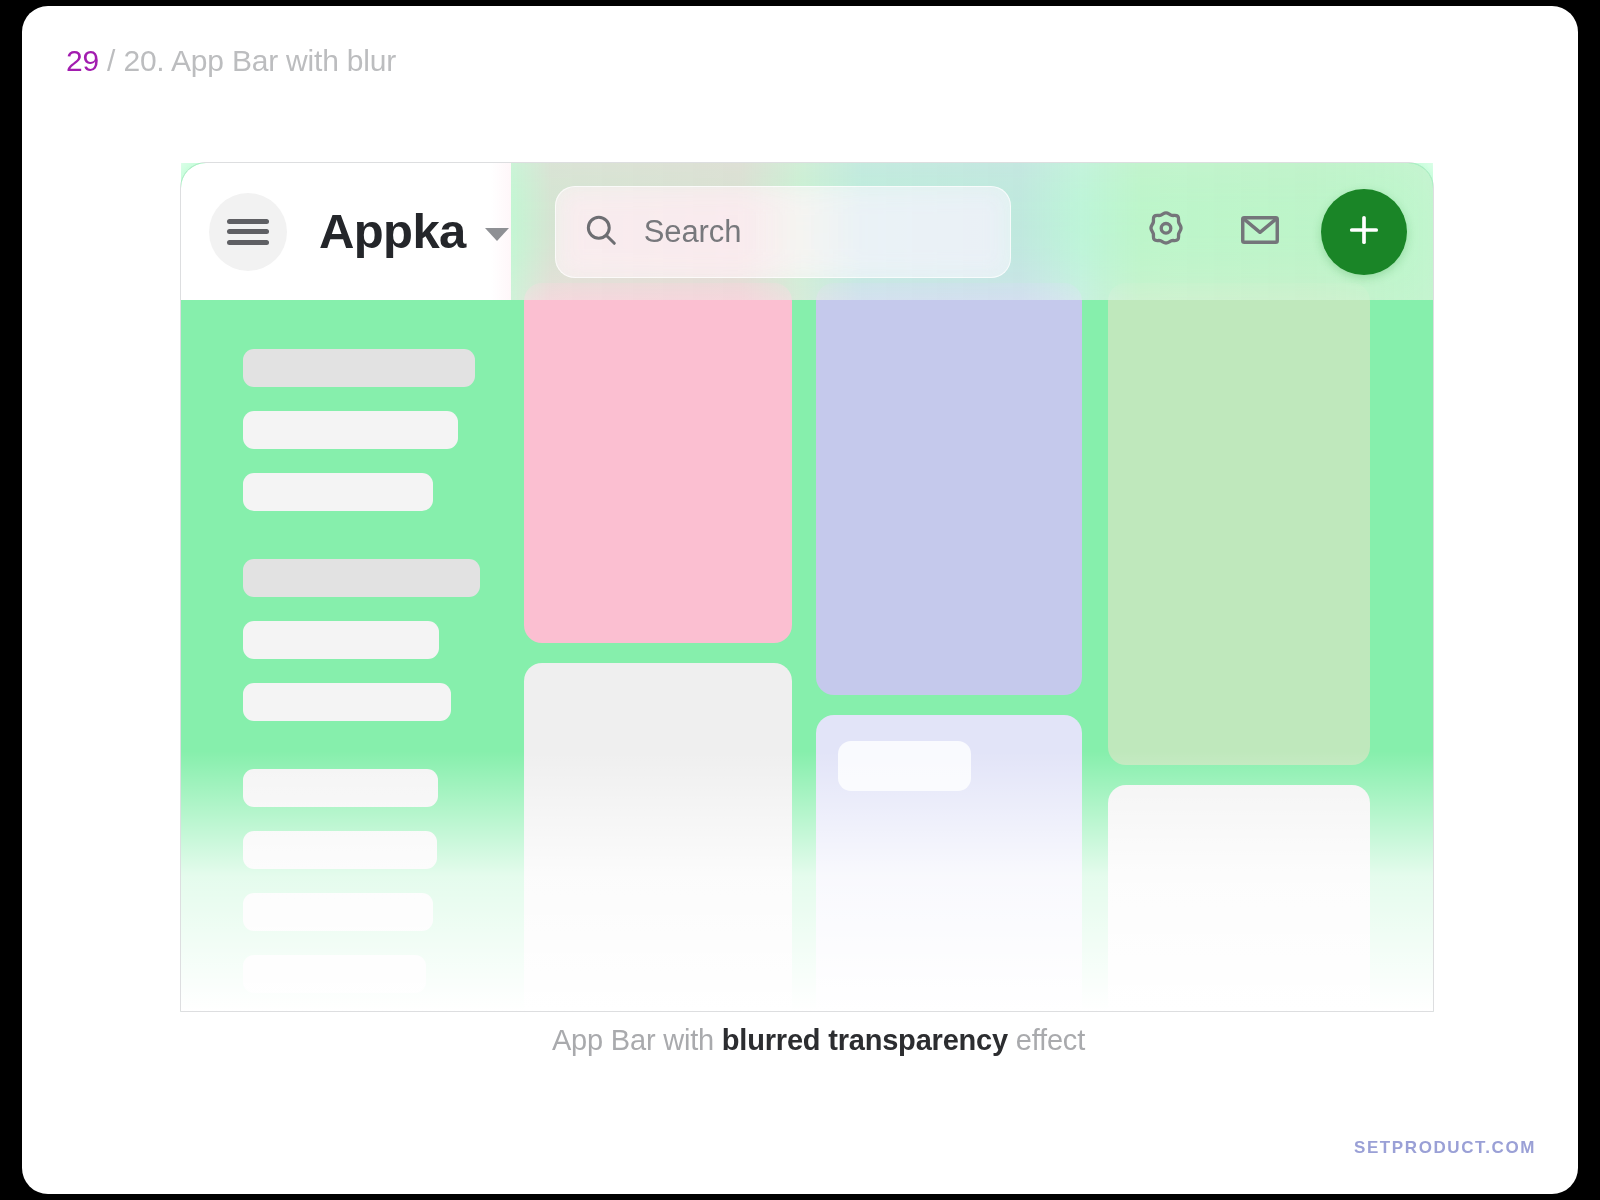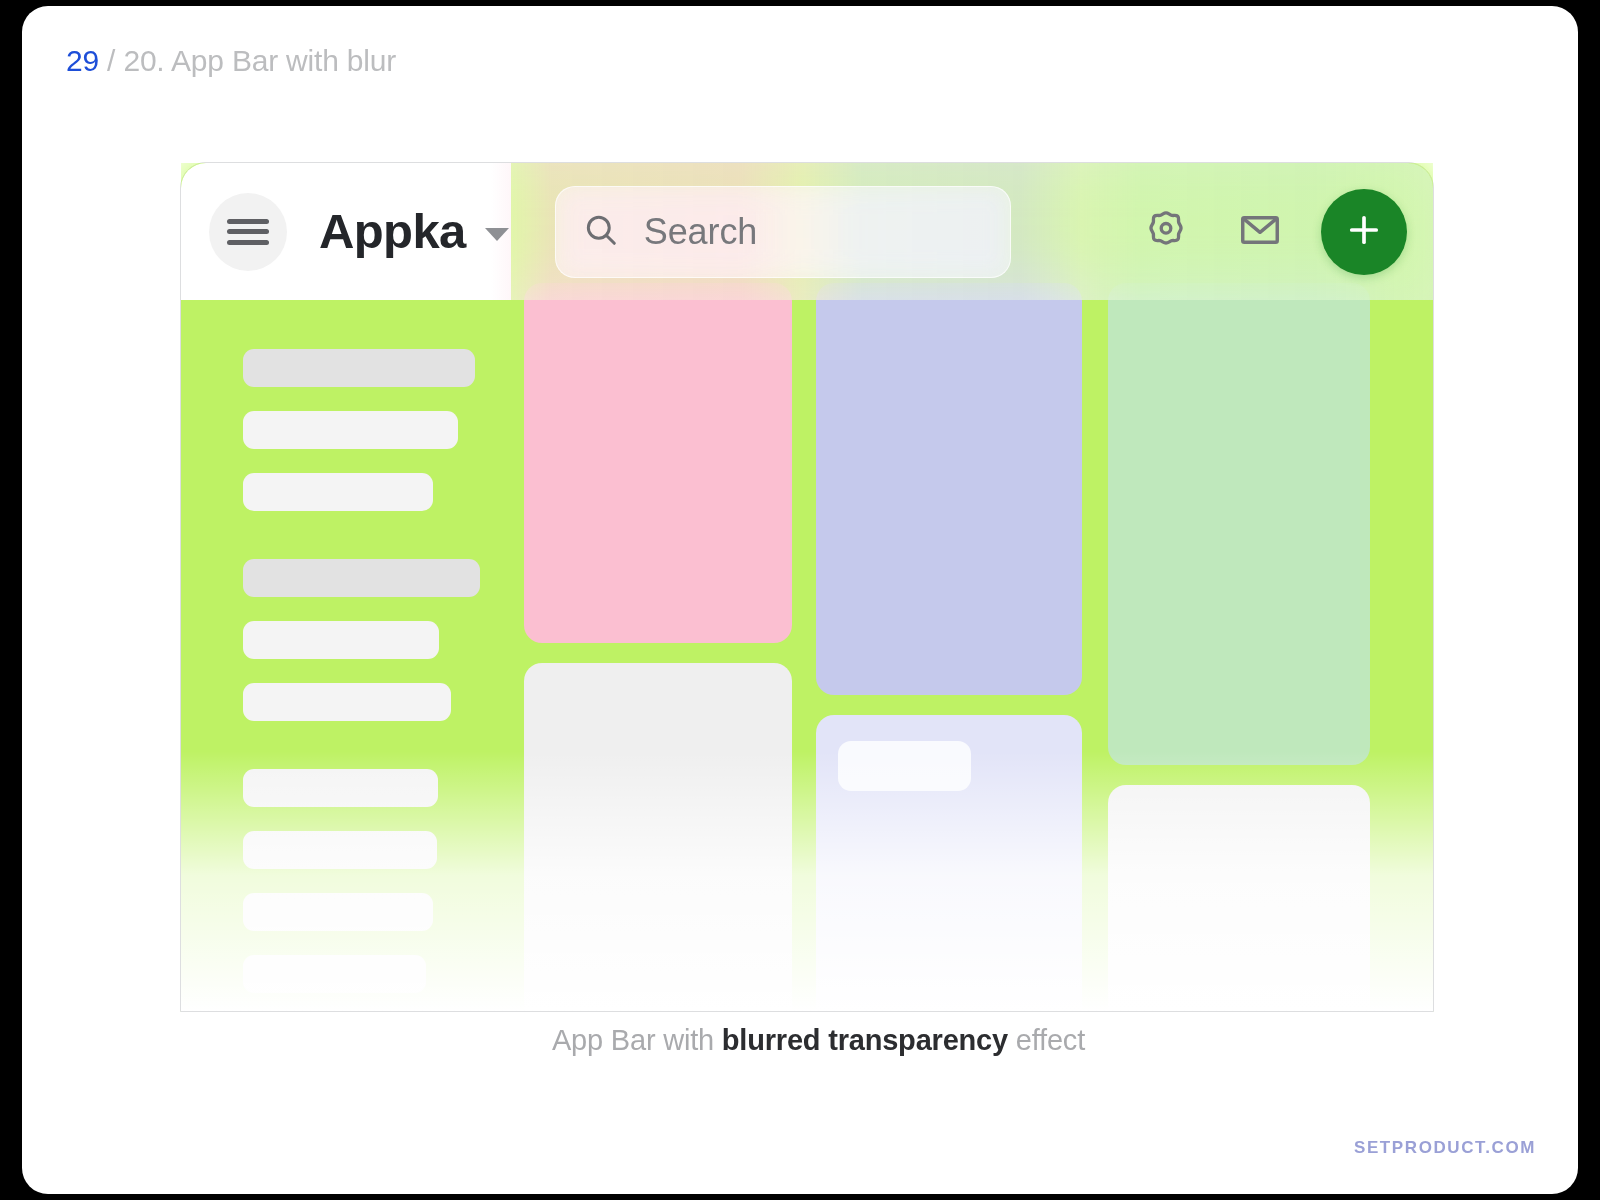--- a/index.html
+++ b/index.html
@@ -24,32 +24,32 @@
 
   
   #slide-header {
     position: absolute;
     left: 44px; top: 33px;
     font-size: 30px;
     line-height: 44px;
     letter-spacing: -0.2px;
     white-space: nowrap;
   }
-  #slide-header .num { color: #1d4ed8; font-weight: 400; }
+  #slide-header .num { color: #a21caf; font-weight: 400; }
   #slide-header .rest { color: #bcbdbf; font-weight: 400; }
 
   
   #device-frame {
     position: absolute;
     left: 158px; top: 156px;
     width: 1254px; height: 850px;
     border: 1.4px solid #dddee0;
     border-top-left-radius: 26px;
     border-top-right-radius: 26px;
-    background: #bef264;
+    background: #86efac;
     overflow: hidden;
   }
 
   
   #device-content {
     position: absolute;
     left: 0; top: 0;
     width: 1252px; height: 848px;
   }
   
@@ -182,21 +182,21 @@
     border: 1px solid rgba(255,255,255,0.70);
     display: flex; align-items: center;
     padding: 0 26px;
     cursor: text;
     -webkit-backdrop-filter: blur(12px);
     backdrop-filter: blur(12px);
   }
   #search-icon { flex: 0 0 auto; }
   #search-placeholder {
     margin-left: 24px;
-    font-size: 36px;
+    font-size: 31px;
     color: #77787c;
     letter-spacing: -0.1px;
     user-select: none;
   }
 
   #app-bar-spacer { flex: 1 1 auto; }
 
   .bar-icon-button {
     width: 62px; height: 62px;
     display: flex; align-items: center; justify-content: center;

